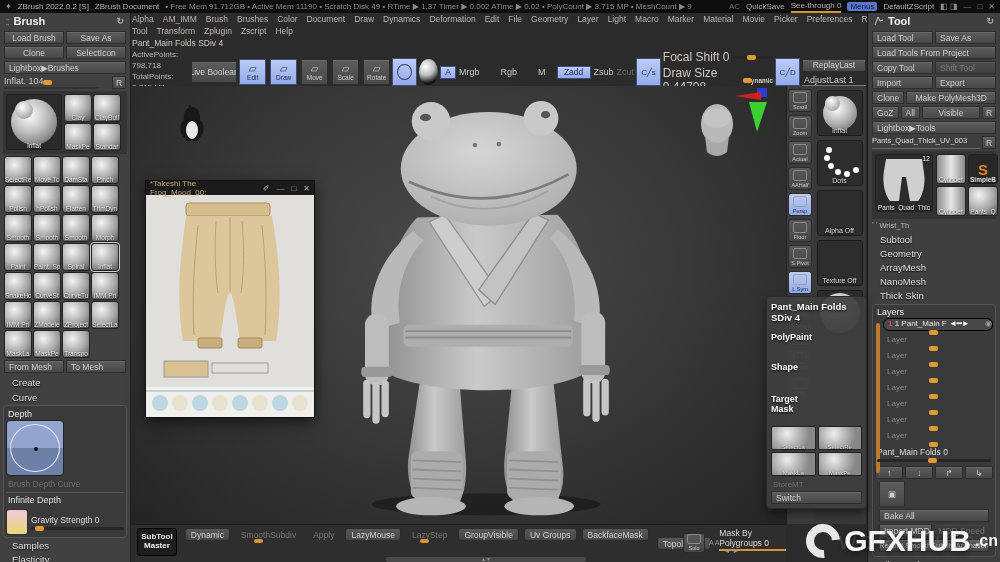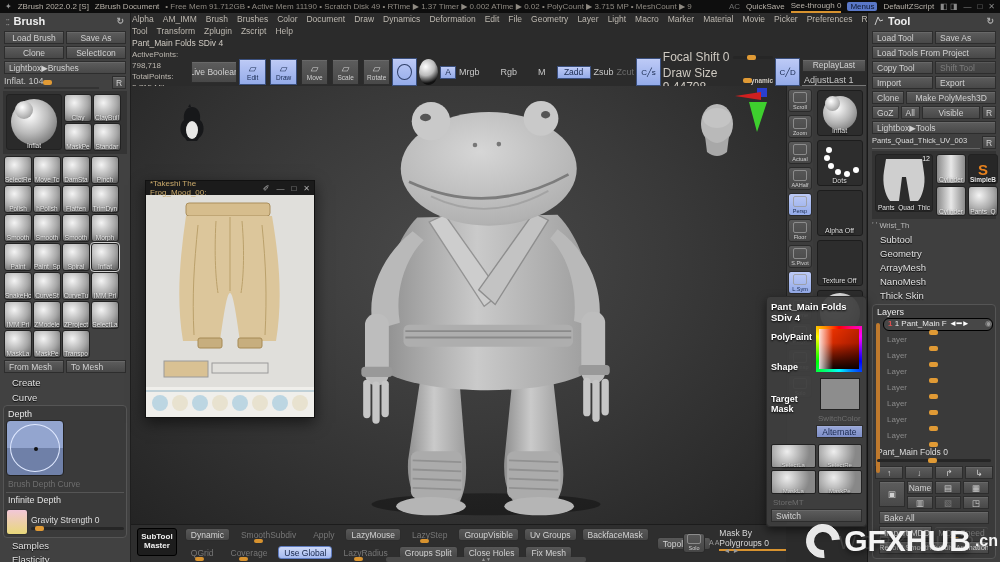--- a/index.html
+++ b/index.html
@@ -571,28 +571,20 @@
 <div class="abs flyout">
   <div style="font-size:9.5px;font-weight:bold;text-shadow:0 1px 2px #000">
     <span style="color:#fff">Pant_Main Folds SDiv 4</span>
   </div>
   <div class="row" style="align-items:flex-start;gap:4px;margin-top:3px">
     <div style="width:44px">
       <div class="flylbl">PolyPaint</div>
       <div class="flylbl" style="margin-top:20px">Shape</div>
       <div class="flylbl" style="margin-top:22px">Target Mask</div>
     </div>
-    <div>
-      <div class="picker">
-          <div class="pickerin"></div>
-        </div>
-      <div style="width:40px;height:32px;background:#8d8d8d;margin:6px 0 4px 4px;border:1px solid #222"></div>
-      <div style="color:#6e6e6e;font-size:8px;margin:2px">SwitchColor</div>
-      <div class="btn" style="background:linear-gradient(#9aa8d8,#7e8fc8);color:#16254a">Alternate</div>
-    </div>
   </div>
   <div style="display:grid;grid-template-columns:1fr 1fr;gap:2px;margin-top:6px">
 
   <div class="minithumb" style="width:100%;height:24px">
         <span class="lbl">SelectLa</span>
       </div>
       <div class="minithumb" style="width:100%;height:24px">
         <span class="lbl">SelectRe</span>
       </div>
       <div class="minithumb" style="width:100%;height:24px">
@@ -707,28 +699,20 @@
         </div>
     </div>
     <div class="prow" style="margin:4px 0 2px">
       <span class="btn flex1">↑</span>
       <span class="btn flex1">↓</span>
       <span class="btn flex1">↱</span>
       <span class="btn flex1">↳</span>
     </div>
     <div class="prow">
       <span class="btn" style="width:26px;height:26px">▣</span>
-      <div class="flex1" style="display:grid;grid-template-columns:1fr 1fr 1fr;gap:2px">
-        <span class="btn">Name</span>
-        <span class="btn">▤</span>
-        <span class="btn">▦</span>
-        <span class="btn">▥</span>
-        <span class="btn grey">▧</span>
-        <span class="btn">◳</span>
-      </div>
     </div>
     <div class="prow">
         <span class="btn flex1" style="justify-content:flex-start">Bake All</span>
       </div>
     <div class="prow">
       <span class="btn flex1" style="justify-content:flex-start">Import MDD</span>
       <span class="btn flex1 grey wdot bchip">MDD Speed</span>
     </div>
     <div class="prow">
         <span class="btn flex1" style="font-size:7.5px">Record SmoothSubdiv Animation</span>
@@ -750,30 +734,20 @@
 
       <span class="bchip norm">Dynamic</span>
           <span class="bchip grey wdot">SmoothSubdiv</span>
           <span class="bchip grey">Apply</span>
           <span class="bchip norm">LazyMouse</span>
           <span class="bchip grey wdot">LazyStep</span>
           <span class="bchip norm">GroupVisible</span>
           <span class="bchip norm">Uv Groups</span>
           <span class="bchip norm">BackfaceMask</span>
         </div>
-      <div class="row" style="gap:5px;margin-top:5px">
-
-      <span class="bchip grey wdot">QGrid</span>
-          <span class="bchip grey wdot">Coverage</span>
-          <span class="bchip blue">Use Global</span>
-          <span class="bchip grey wdot">LazyRadius</span>
-          <span class="bchip norm">Groups Split</span>
-          <span class="bchip norm">Close Holes</span>
-          <span class="bchip norm">Fix Mesh</span>
-        </div>
     </div>
     <span class="bchip" style="margin-top:9px">Topological</span>
     <div>
       <div class="row">
         <span style="font-size:8.5px;color:#d8d8d8;border-bottom:2px solid #d8932f;padding-bottom:1px">Mask By Polygroups 0</span>
       </div>
     </div>
   </div>
   <div class="abs" style="left:255px;top:32px;width:200px;height:5px;background:#4a4a4a;border-radius:2px;text-align:center;font-size:5px;color:#999;line-height:5px">▲▼</div>
   <div class="abs row" style="left:552px;top:6px;gap:4px">

